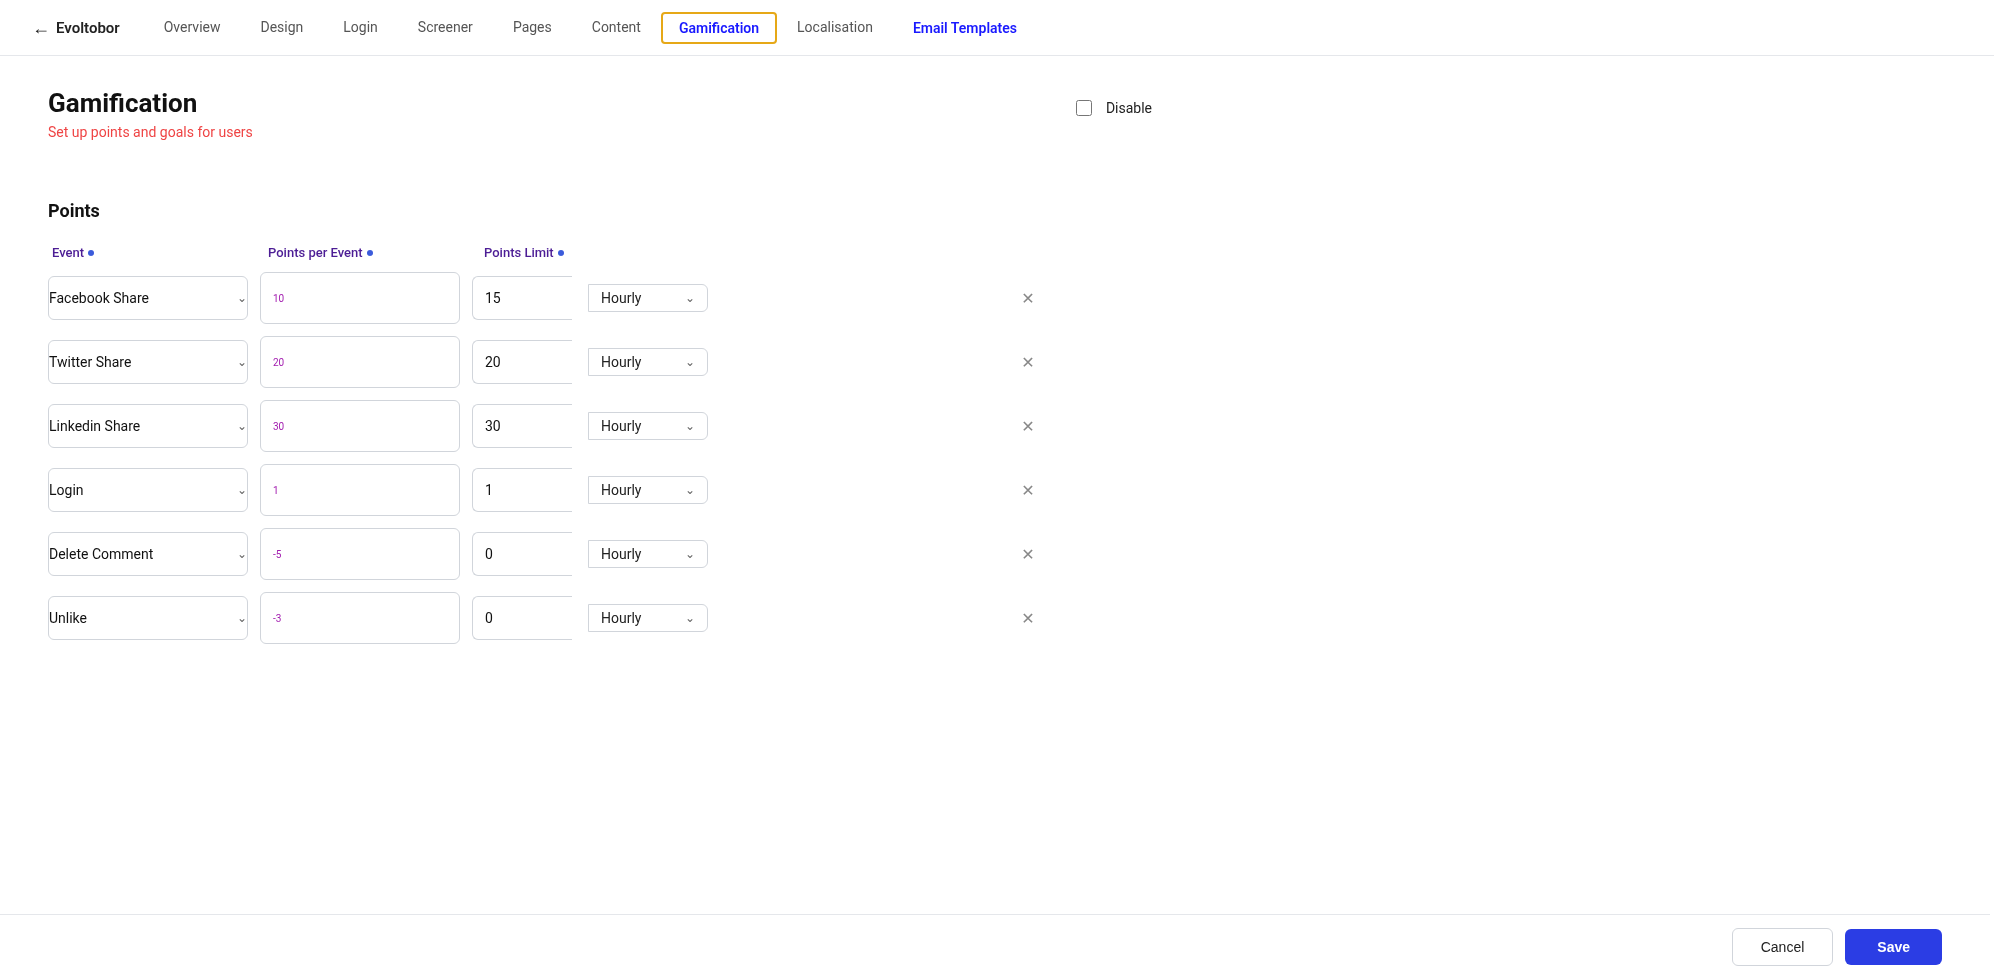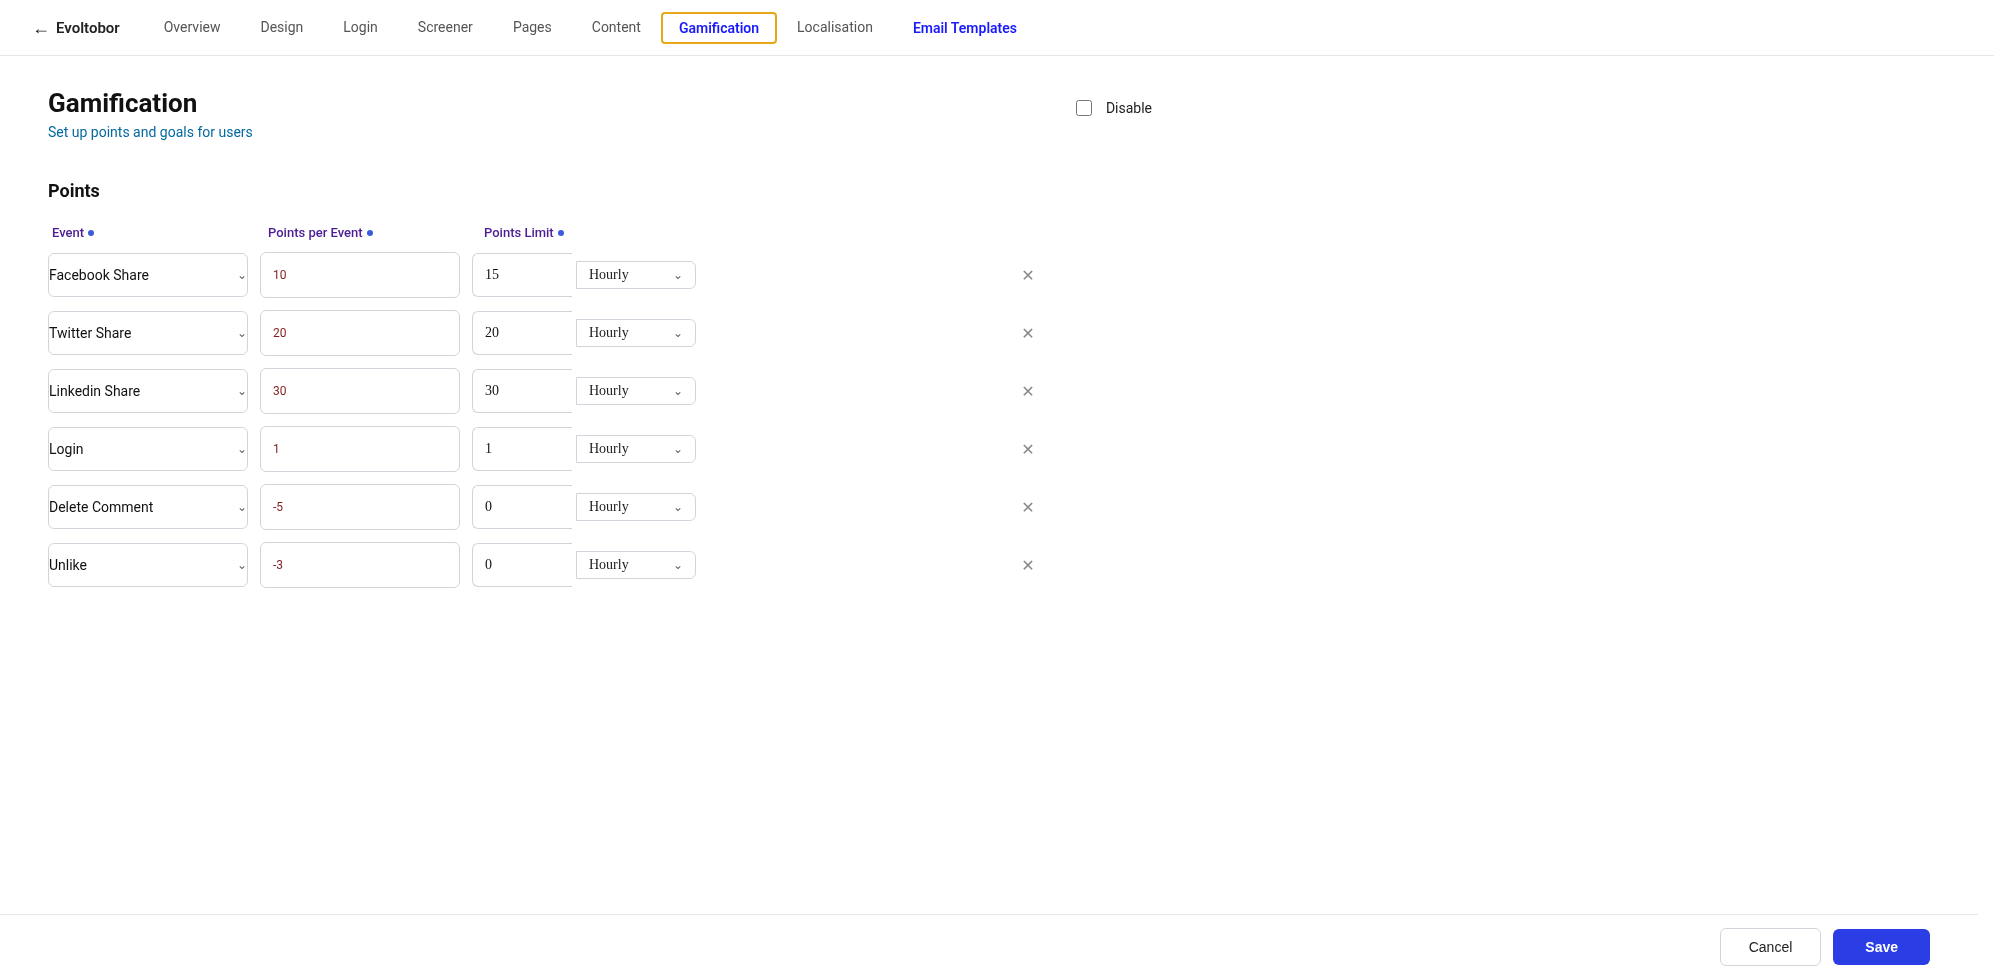--- a/index.html
+++ b/index.html
@@ -90,22 +90,22 @@
 
     .page-title {
       font-size: 26px;
       font-weight: 700;
       color: #111;
       margin-bottom: 6px;
     }
 
     .page-subtitle {
       font-size: 14px;
-      color: #0369a1;
-      margin-bottom: 24px;
+      color: #ef4444;
+      margin-bottom: 44px;
     }
 
     .header-area {
       display: flex;
       justify-content: space-between;
       align-items: flex-start;
     }
 
     .disable-checkbox-row {
       display: flex;
@@ -186,34 +186,33 @@
 
     .select-chevron {
       color: #666;
       font-size: 12px;
     }
 
     .number-field {
       border: 1px solid #d1d5db;
       border-radius: 6px;
       padding: 10px 12px;
-      height: 46px;
-      font-size: 12px;
-      color: #7f1d1d;
+      height: 52px;
+      font-size: 10px;
+      color: #a21caf;
       background: #fff;
       display: flex;
       align-items: center;
     }
 
     .limit-group {
       display: flex;
       align-items: center;
-      gap: 4px;
+      gap: 16px;
       flex: 1;
-      font-family: Liberation Serif, serif;
     }
 
     .limit-number {
       border: 1px solid #d1d5db;
       border-radius: 6px 0 0 6px;
       padding: 10px 12px;
       height: 44px;
       font-size: 14px;
       color: #111;
       background: #fff;
@@ -246,21 +245,21 @@
       display: flex;
       align-items: center;
       justify-content: center;
     }
 
     
     .bottom-bar {
       position: fixed;
       bottom: 0;
       left: 0;
-      right: 16px;
+      right: 4px;
       height: 64px;
       background: #fff;
       border-top: 1px solid #e5e7eb;
       display: flex;
       align-items: center;
       justify-content: flex-end;
       padding: 0 48px;
       gap: 12px;
     }
 

